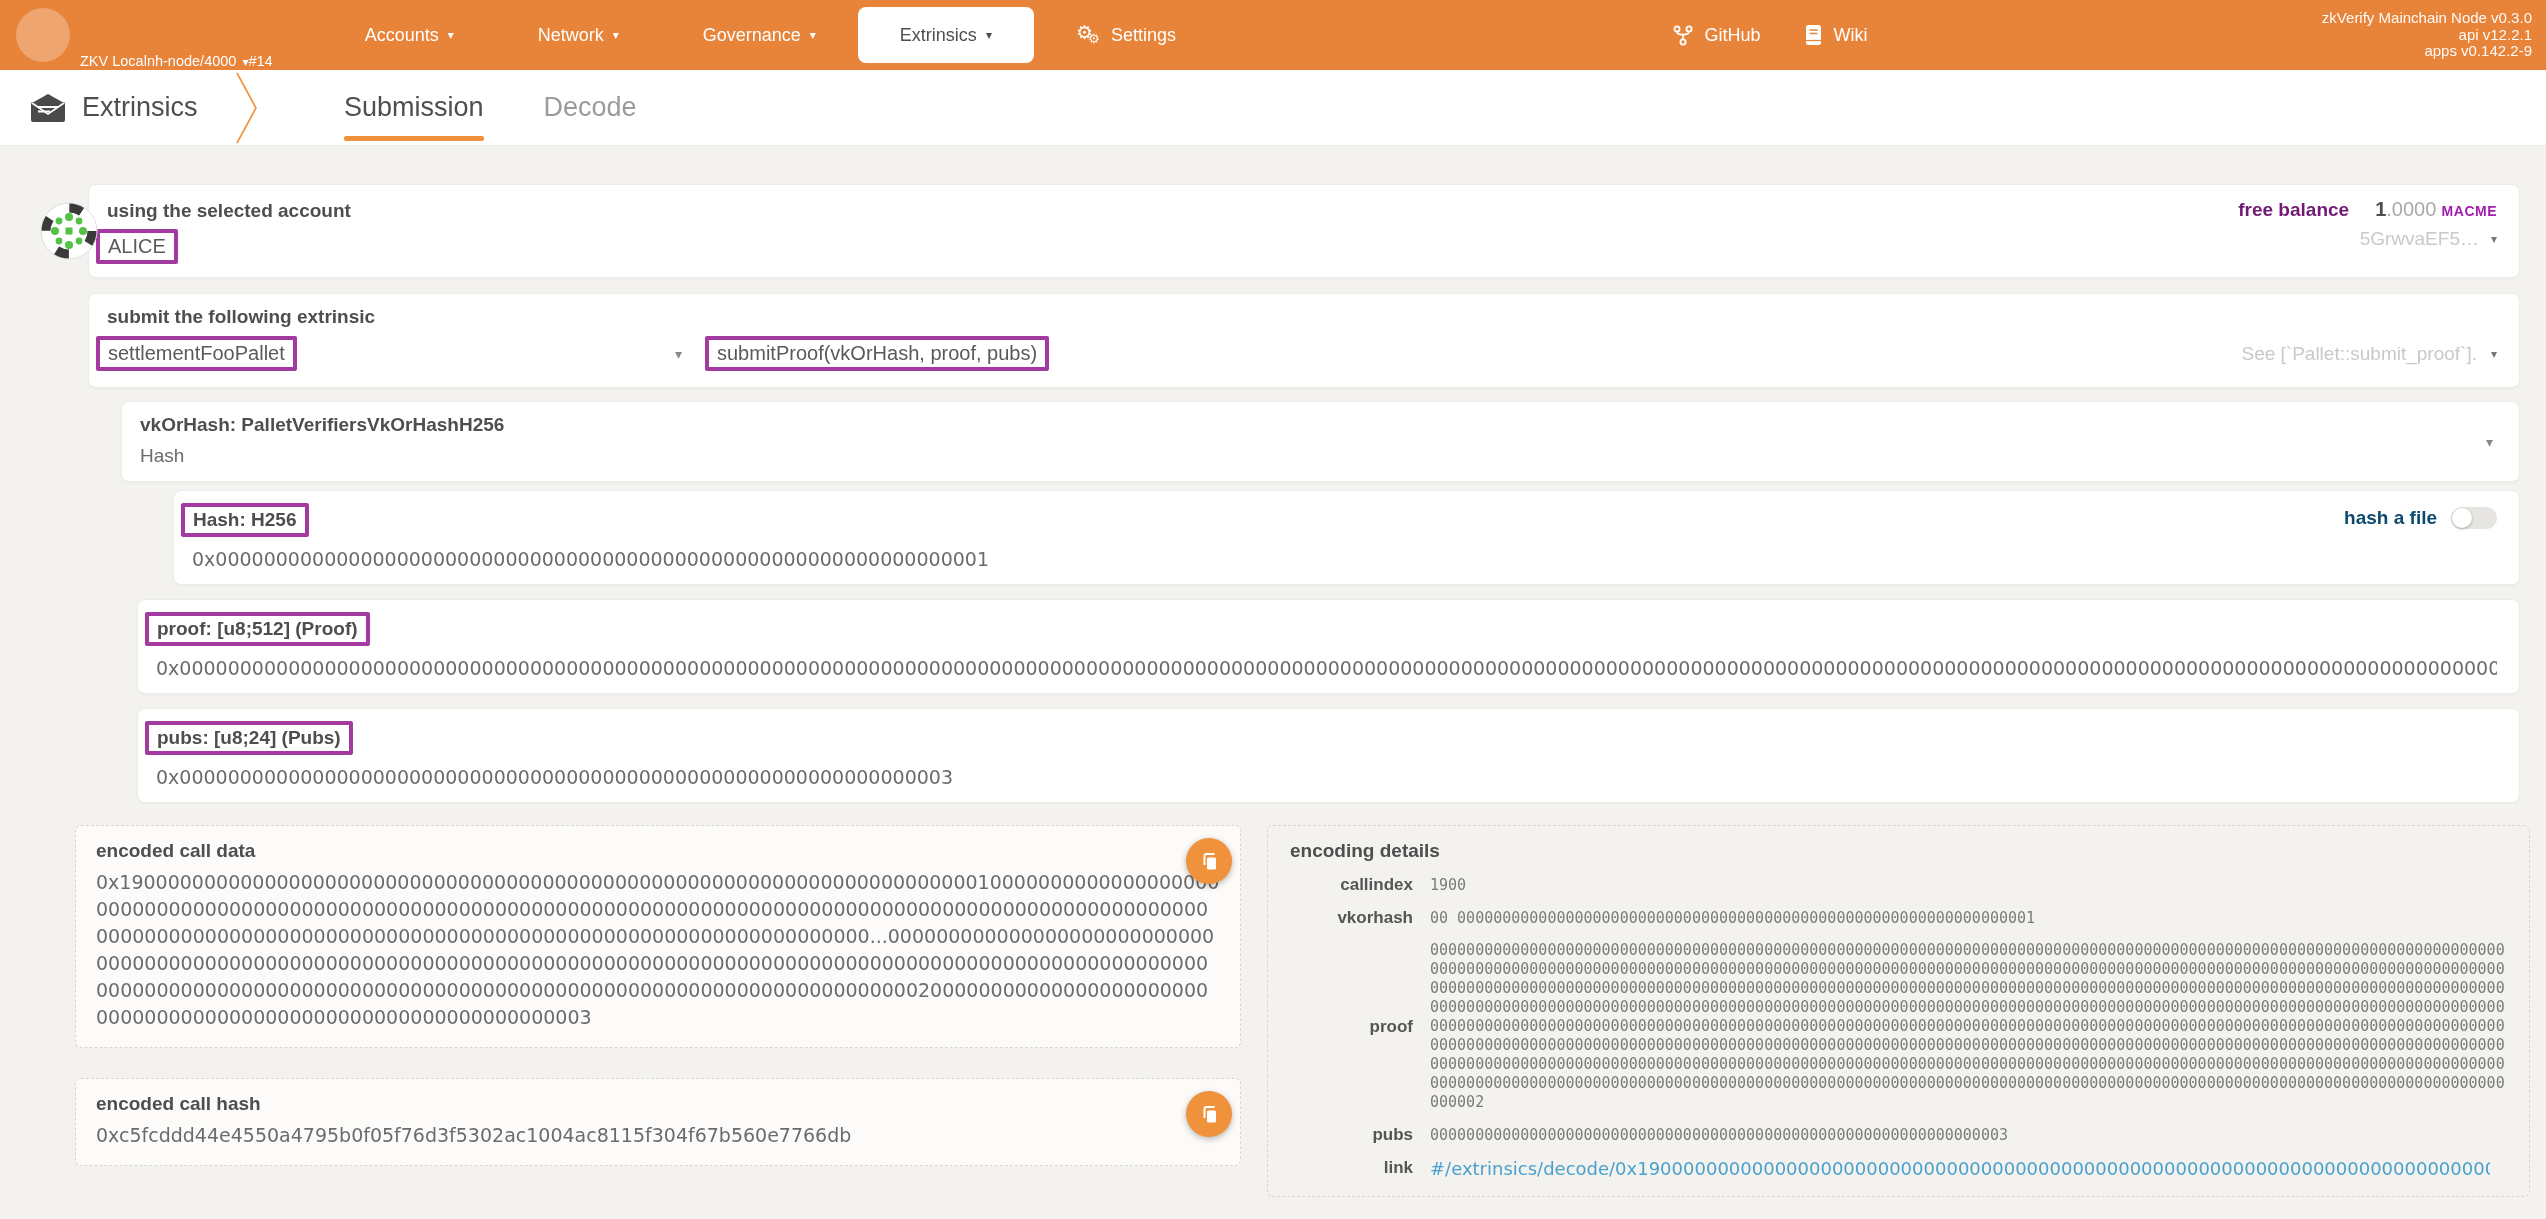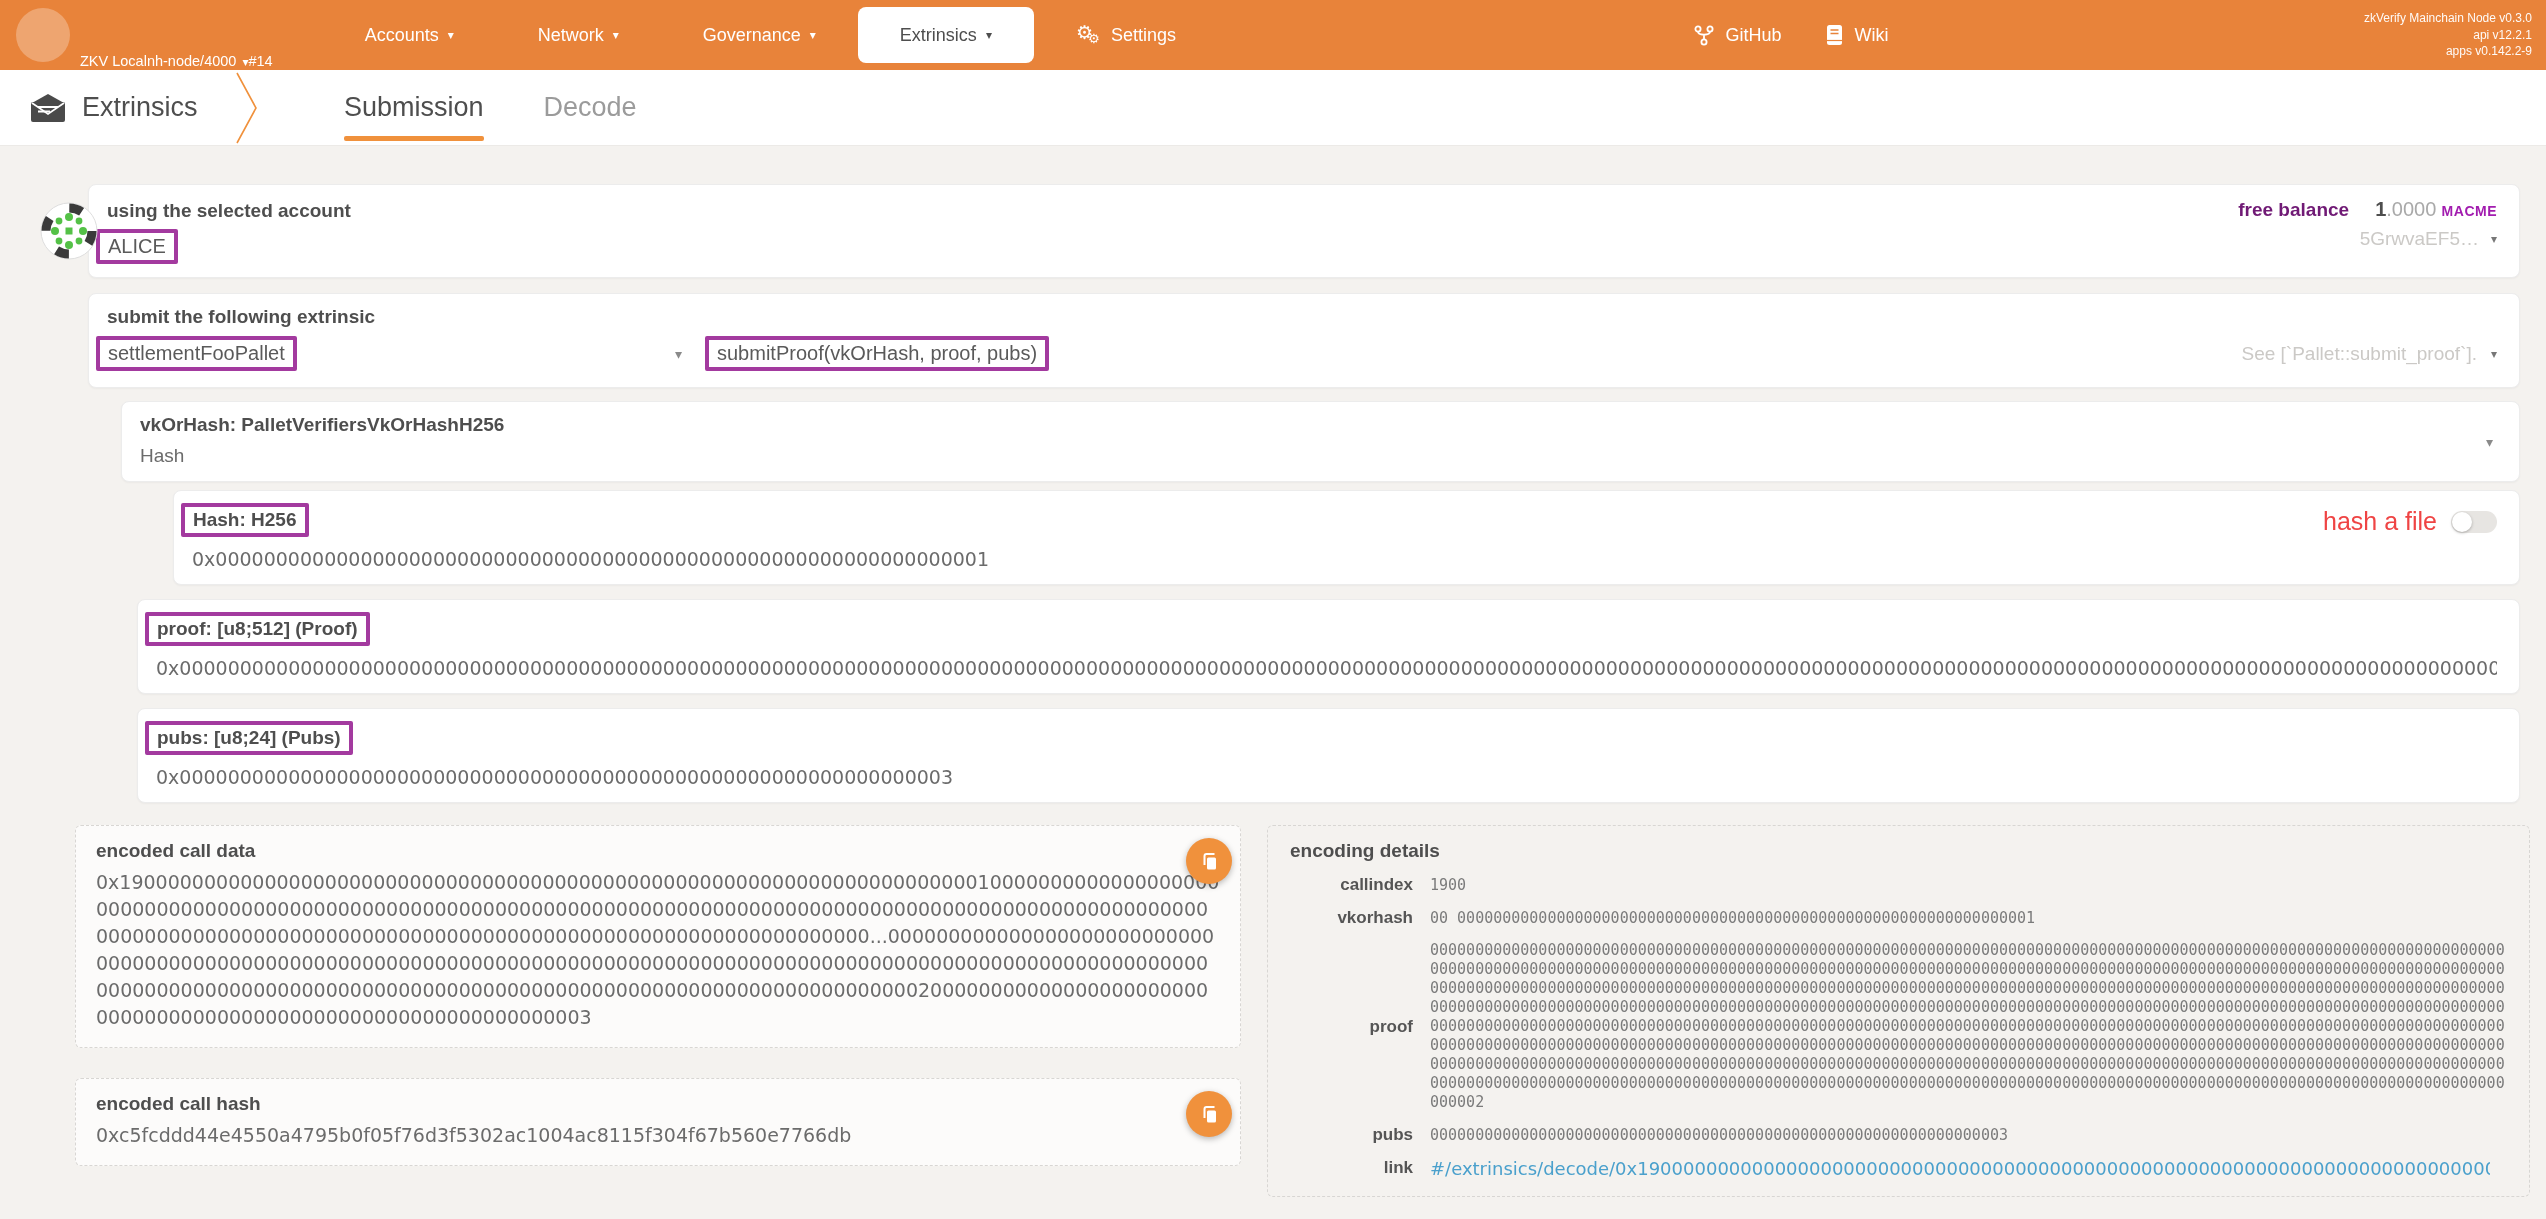--- a/index.html
+++ b/index.html
@@ -18,21 +18,21 @@
   .netinfo .row2 { display:flex; align-items:center; gap:6px; }
   .caret { font-size:12px; line-height:1; }
   .menu { display:flex; align-items:stretch; margin-left:42px; }
   .menu-item { display:flex; align-items:center; gap:9px; padding:0 42px; font-size:18px; cursor:default; }
   .menu-item.active { background:#fff; color:#4e4e4e; border-radius:8px; margin:7px 0; }
   .menu-item .gears { position:relative; width:26px; height:24px; }
   .gears .g1 { font-size:19px; position:absolute; left:0; top:-2px; }
   .gears .g2 { font-size:13px; position:absolute; left:12px; top:8px; }
   .toplinks { display:flex; align-items:center; margin-left:auto; }
   .toplink { display:flex; align-items:center; gap:10px; font-size:18px; padding:0 22px; }
-  .versions { margin-left:auto; display:flex; flex-direction:column; align-items:flex-end; justify-content:center; font-size:12px; line-height:16.5px; padding-right:14px; color:rgba(255,255,255,.96); }
+  .versions { margin-left:auto; display:flex; flex-direction:column; align-items:flex-end; justify-content:center; font-size:15px; line-height:16.5px; padding-right:14px; color:rgba(255,255,255,.96); }
   
   .tabbar { height:76px; background:#fff; display:flex; align-items:stretch; border-bottom:1px solid #eceae7; }
   .section-title { display:flex; align-items:center; gap:16px; padding-left:30px; font-size:27px; color:#4e4e4e; width:235px; }
   .chev-sep { align-self:center; }
   .tabs { display:flex; align-items:stretch; margin-left:55px; }
   .tab { position:relative; display:flex; align-items:center; padding:0 30px; font-size:27px; color:#4e4e4e; cursor:default; }
   .tab.inactive { color:#9b9b9b; }
   .tab.active::after { content:""; position:absolute; left:30px; right:30px; bottom:4px; height:5px; background:#f0913c; border-radius:2px; }
   
   main { padding:38px 16px 0 52px; }
@@ -62,21 +62,21 @@
   .sel2 { margin-left:34px; }
   .docref { margin-left:auto; display:flex; align-items:center; gap:14px; color:#cbc9c6; font-size:19px; }
   .docref .caret { color:#777; }
   
   .vk-card { margin:13px 10px 0 69px; padding:12px 22px 14px 18px; position:relative; }
   .vk-card .pval { margin-top:9px; font-size:19px; color:#6b6b6b; }
   .vk-caret { position:absolute; right:26px; top:50%; transform:translateY(-50%); color:#8a8a8a; font-size:14px; }
   .hash-card { margin:8px 10px 0 121px; padding:12px 22px 14px 18px; }
   .prow1 { display:flex; justify-content:space-between; align-items:flex-start; }
   .toggle-wrap { display:flex; align-items:center; gap:14px; margin-top:4px; }
-  .toggle-label { font-size:25px; font-weight:normal; color:#ef4444; }
+  .toggle-label { font-size:19px; font-weight:bold; color:#0c4a6e; }
   .pill { width:46px; height:22px; border-radius:11px; background:#e7e5e2; position:relative; flex:none; }
   .knob { position:absolute; left:1px; top:1px; width:20px; height:20px; border-radius:50%; background:#fff; box-shadow:0 1px 3px rgba(0,0,0,.28); }
   .hexline { margin-top:11px; white-space:nowrap; overflow:hidden; }
   .proof-card, .pubs-card { margin:14px 10px 0 85px; padding:12px 22px 14px 18px; }
   
   .bottom { display:flex; gap:26px; margin:22px 0 0 23px; align-items:flex-start; }
   .leftcol { width:1166px; flex:none; display:flex; flex-direction:column; gap:30px; }
   .datacard { position:relative; background:#fcfbfa; border:1px dashed #d8d6d3; border-radius:6px; padding:14px 20px 16px 20px; }
   .datacard .hexblock { margin-top:7px; font-size:19px; line-height:27px; color:#6b6b6b; word-break:break-all; font-family:"DejaVu Sans","Liberation Sans",sans-serif; }
   .fab { position:absolute; top:12px; right:8px; width:46px; height:46px; border-radius:50%; background:#f0913c; box-shadow:0 2px 6px rgba(0,0,0,.28); display:flex; align-items:center; justify-content:center; cursor:pointer; }

